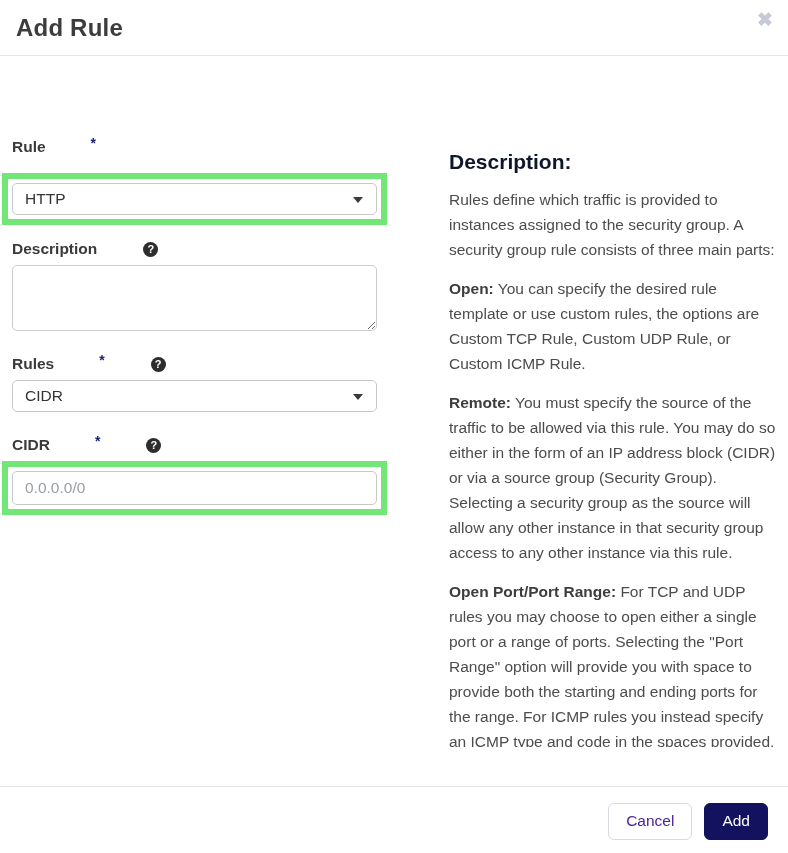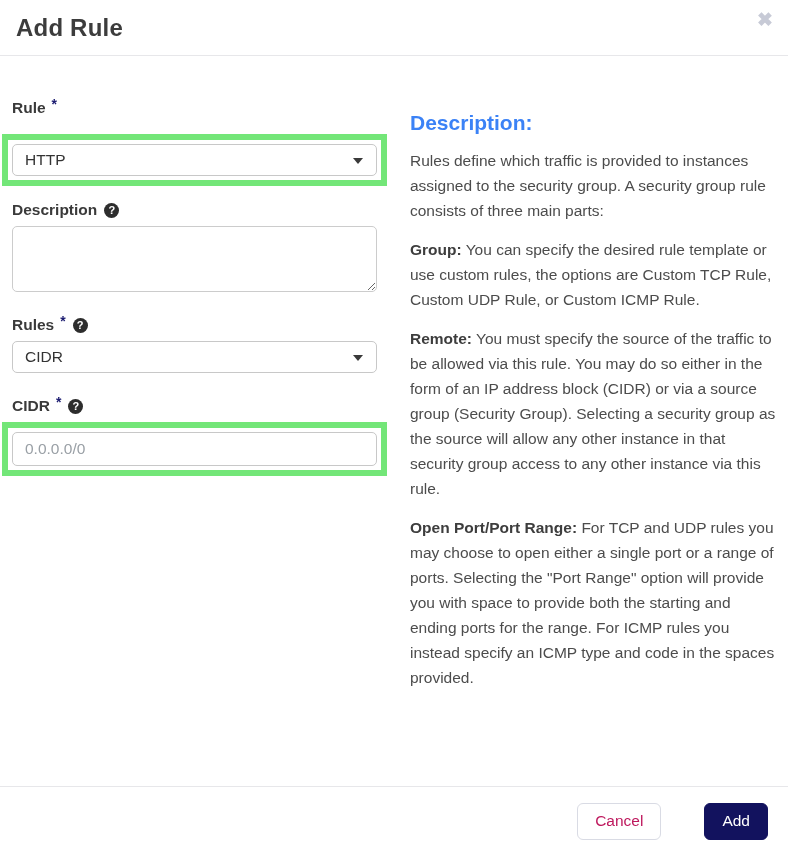--- a/index.html
+++ b/index.html
@@ -1,15 +1,15 @@
 <!DOCTYPE html>
 <html><head>
 <meta charset="utf-8">
 <style>
-  * { box-sizing: border-box; }
+  * { box-sizing: border-box; gap: 39px; }
   html, body { margin: 0; padding: 0; }
   body {
     width: 788px; height: 853px;
     background: #ffffff;
     font-family: "Liberation Sans", sans-serif;
     color: #3c3c3c;
     overflow: hidden;
   }
   .modal {
     width: 788px; height: 853px;
@@ -136,21 +136,21 @@
     font-size: 15.5px;
     color: #333;
     outline: none;
   }
   input.text-input::placeholder { color: #9aa0a6; opacity: 1; }
 
   
   .help-heading {
     font-size: 21px;
     font-weight: bold;
-    color: #3b82f6;
+    color: #0f172a;
     margin: 0 0 13px;
   }
   .help-col p {
     font-size: 15.5px;
     line-height: 25px;
     color: #4c4c4c;
     margin: 0 0 14px;
   }
   .help-col p strong { color: #3d3d3d; }
 
@@ -169,27 +169,26 @@
     font-family: "Liberation Sans", sans-serif;
     font-size: 15.5px;
     border-radius: 6px;
     padding: 8px 17px;
     cursor: pointer;
     line-height: 1.2;
   }
   .btn-cancel {
     background: #fff;
     border: 1px solid #d9dbe4;
-    color: #be185d;
+    color: #4c1d95;
   }
   .btn-add {
     background: #12125e;
     border: 1px solid #12125e;
     color: #ffffff;
-    margin-left: 31px;
   }
 </style>
 </head>
 <body>
 
 <div class="modal">
 
   <div class="modal-header">
     <span class="modal-title">Add Rule</span>
     <span class="close-btn">✖</span>
@@ -242,21 +241,21 @@
           <input class="text-input" type="text" placeholder="0.0.0.0/0" style="">
         </div>
       </div>
 
     </div>
 
     <div class="help-col">
       <div class="help-heading">Description:</div>
       <p>Rules define which traffic is provided to instances assigned to the security group. A security group rule consists of three main parts:</p>
       <p>
-        <strong>Group:</strong>
+        <strong>Open:</strong>
         <span>You can specify the desired rule template or use custom rules, the options are Custom TCP Rule, Custom UDP Rule, or Custom ICMP Rule.</span>
       </p>
       <p>
         <strong>Remote:</strong>
         <span>You must specify the source of the traffic to be allowed via this rule. You may do so either in the form of an IP address block (CIDR) or via a source group (Security Group). Selecting a security group as the source will allow any other instance in that security group access to any other instance via this rule.</span>
       </p>
       <p>
         <strong>Open Port/Port Range:</strong>
         <span>For TCP and UDP rules you may choose to open either a single port or a range of ports. Selecting the "Port Range" option will provide you with space to provide both the starting and ending ports for the range. For ICMP rules you instead specify an ICMP type and code in the spaces provided.</span>
       </p>

